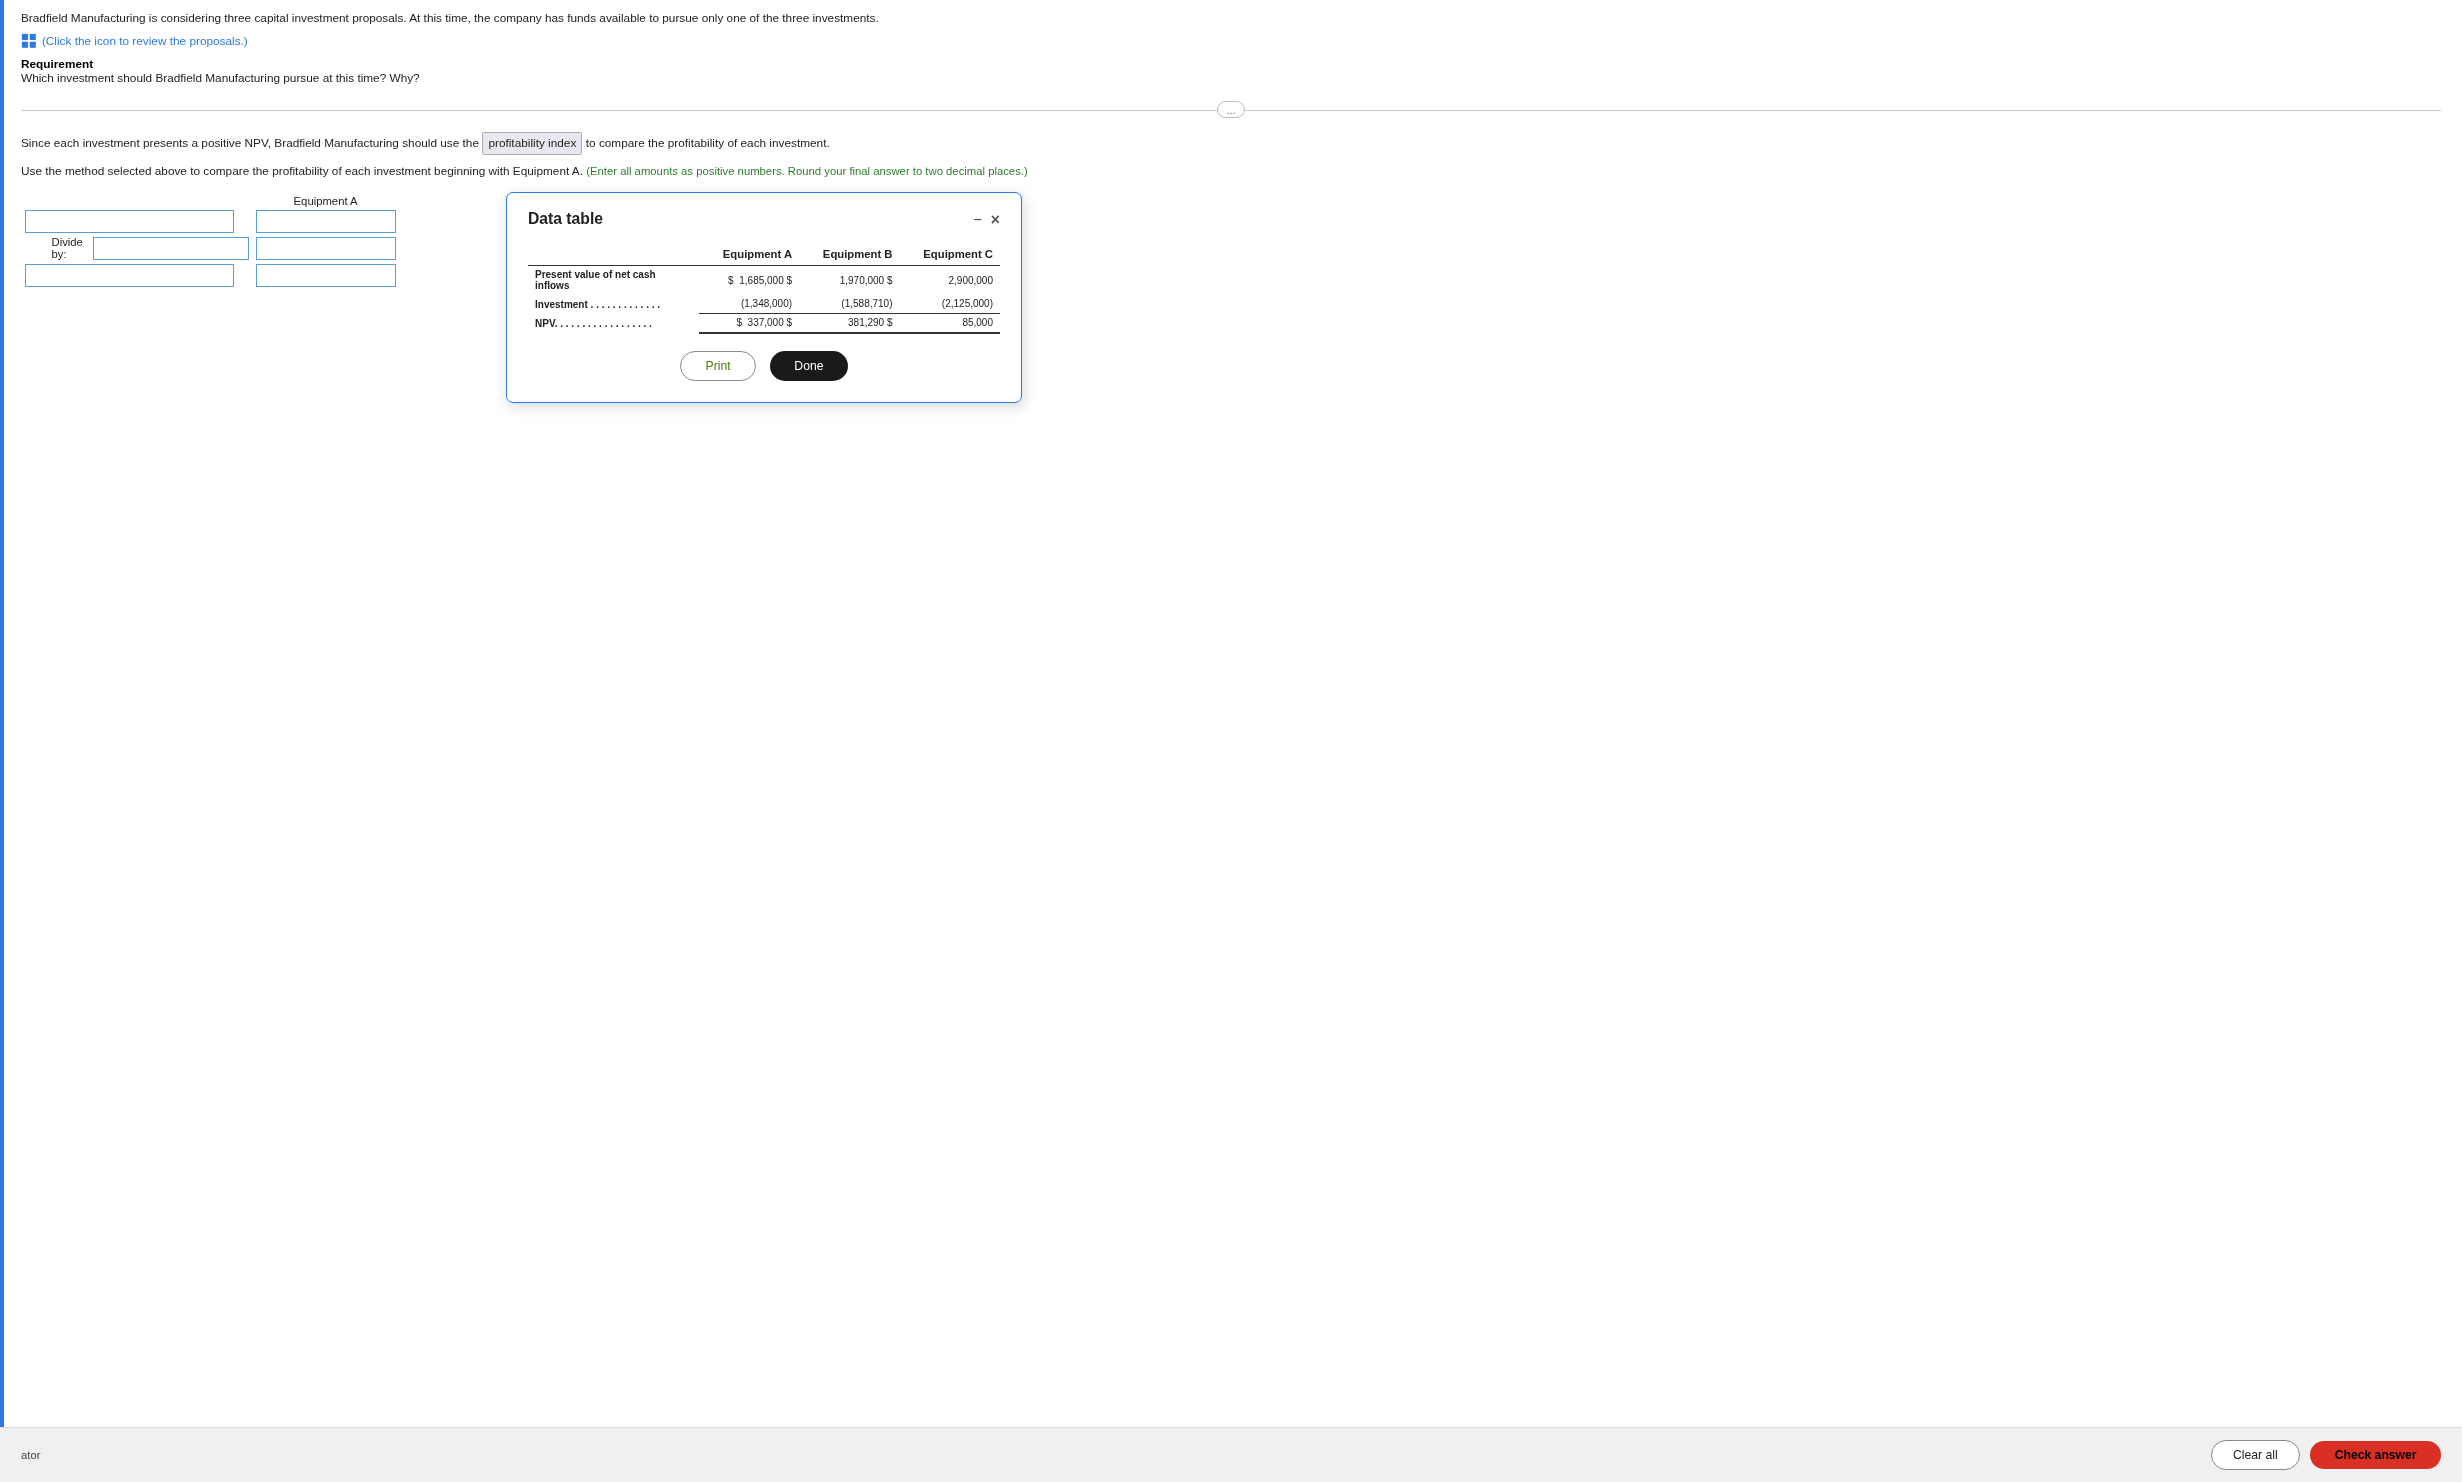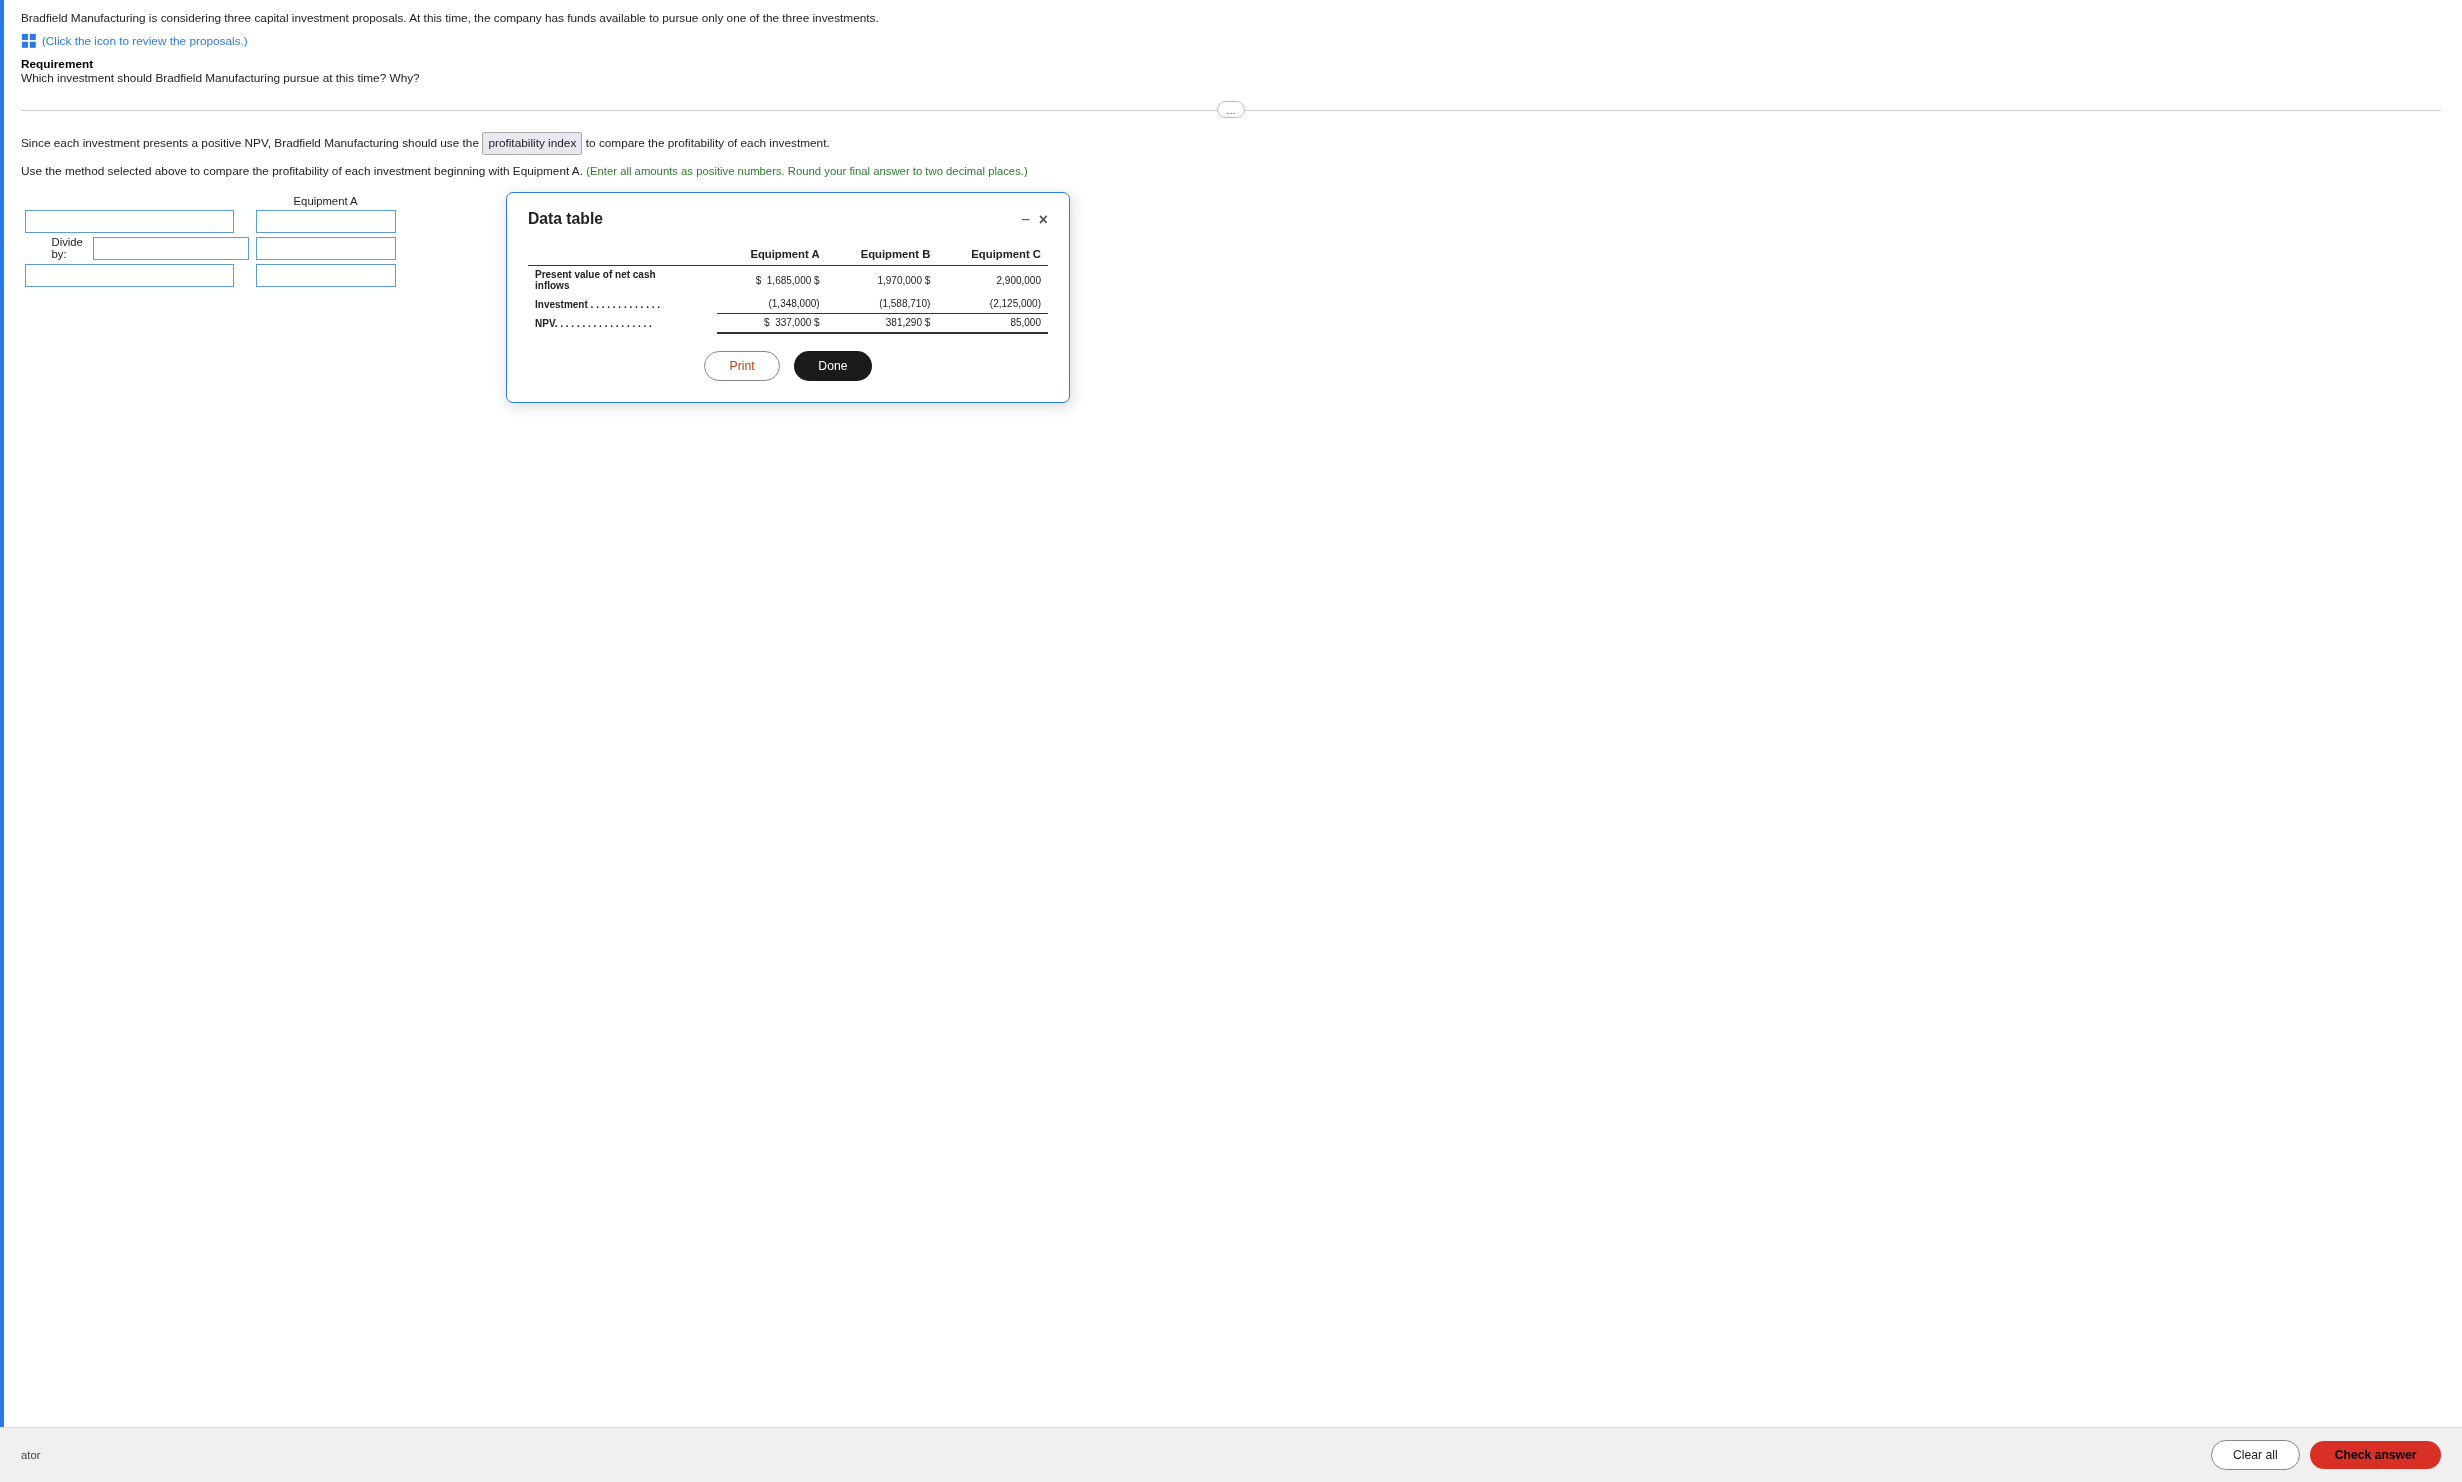--- a/index.html
+++ b/index.html
@@ -164,21 +164,21 @@
       position: absolute;
       top: 192px;
       left: 506px;
       z-index: 100;
     }
 
     .modal-box {
       background: #fff;
       border: 1.7px solid #2a7ae2;
       border-radius: 7px;
-      width: 564px;
+      width: 516px;
       padding: 17.4px 21px 21px 21px;
       box-shadow: 1.7px 3.5px 14px rgba(0,0,0,0.15);
     }
 
     .modal-header {
       display: flex;
       align-items: center;
       justify-content: space-between;
       margin-bottom: 15.7px;
     }
@@ -257,21 +257,21 @@
       margin-top: 8.7px;
     }
 
     .btn-print {
       background: #fff;
       border: 0.9px solid #888;
       border-radius: 17.4px;
       padding: 7px 24.4px;
       font-size: 12.2px;
       cursor: pointer;
-      color: #c2410c;
+      color: #4d7c0f;
     }
 
     .btn-done {
       background: #1a1a1a;
       border: none;
       border-radius: 17.4px;
       padding: 7px 24.4px;
       font-size: 12.2px;
       cursor: pointer;
       color: #fff;

